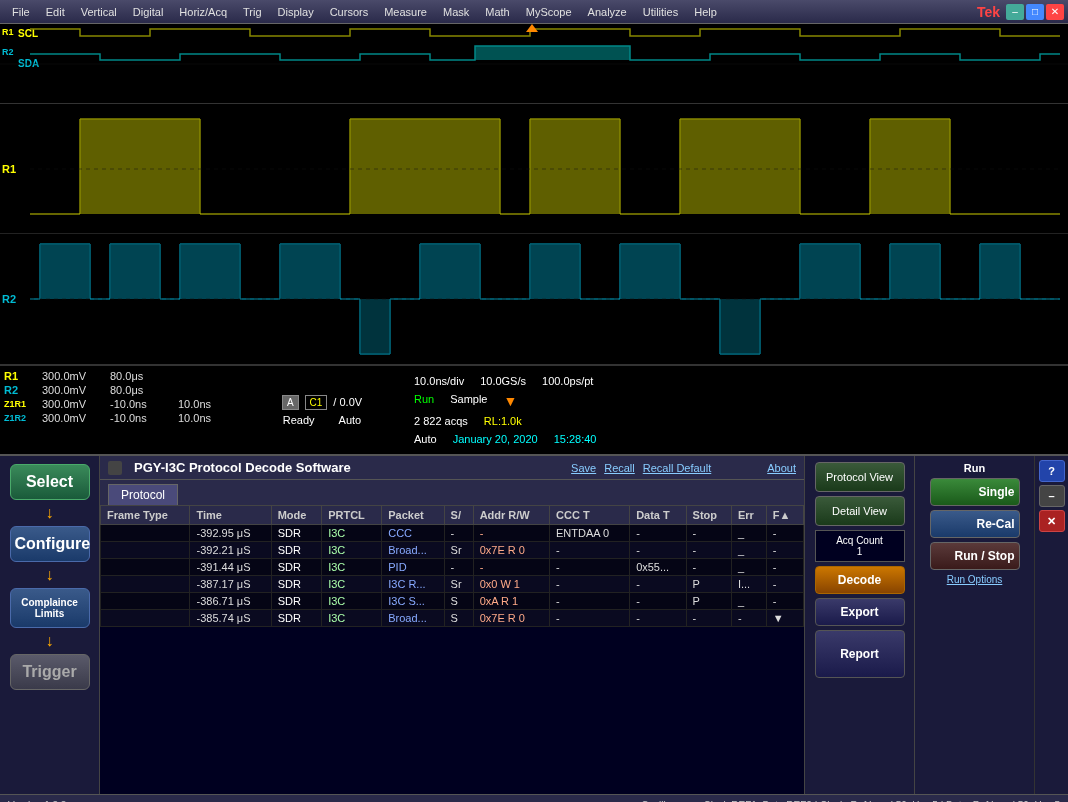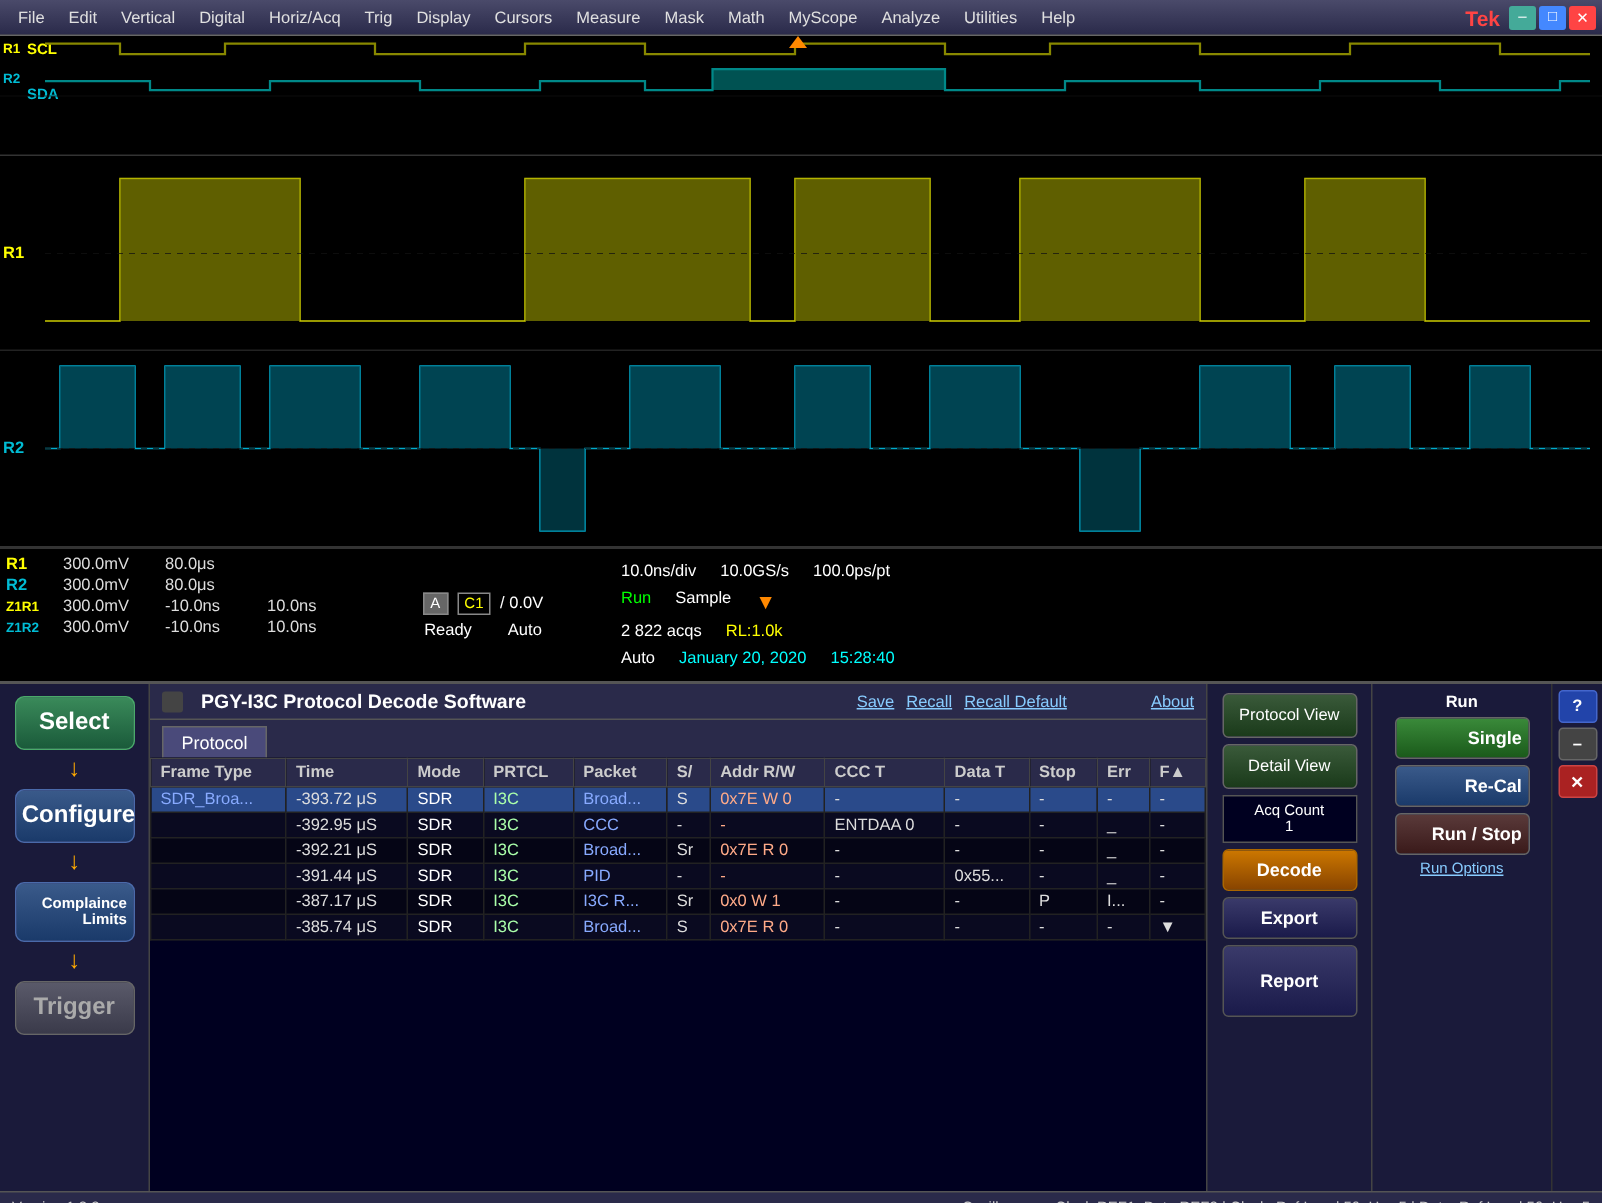--- a/index.html
+++ b/index.html
@@ -630,21 +630,21 @@
   </div>
 </div>
 
 <div id="protocol-panel">
 
   <div id="left-sidebar">
     <div class="sidebar-btn btn-select">Select</div>
     <div class="sidebar-arrow">↓</div>
     <div class="sidebar-btn btn-configure">Configure</div>
     <div class="sidebar-arrow">↓</div>
-    <div class="sidebar-btn btn-compliance" style="white-space:pre-line;text-align:right;">Complaince
+    <div class="sidebar-btn btn-compliance" style="white-space:pre-line;">Complaince
 Limits</div>
     <div class="sidebar-arrow">↓</div>
     <div class="sidebar-btn btn-trigger">Trigger</div>
   </div>
 
   <div id="table-area">
 
     <div id="panel-header">
       <span class="panel-icon"></span>
       <span class="panel-title">PGY-I3C Protocol Decode Software</span>
@@ -672,34 +672,20 @@
             <th>S/</th>
             <th>Addr R/W</th>
             <th>CCC T</th>
             <th>Data T</th>
             <th>Stop</th>
             <th>Err</th>
             <th>F▲</th>
           </tr>
         </thead>
         <tbody id="table-body">
-        <tr class="selected">
-              <td class="col-frame">SDR_Broa...</td>
-              <td>-393.72 μS</td>
-              <td class="col-mode-sdr">SDR</td>
-              <td class="col-prtcl-i3c">I3C</td>
-              <td class="col-packet-broad">Broad...</td>
-              <td>S</td>
-              <td class="col-addr">0x7E W 0</td>
-              <td>-</td>
-              <td>-</td>
-              <td>-</td>
-              <td>-</td>
-              <td>-</td>
-            </tr>
             <tr>
               <td class="col-frame"></td>
               <td>-392.95 μS</td>
               <td class="col-mode-sdr">SDR</td>
               <td class="col-prtcl-i3c">I3C</td>
               <td class="col-packet-broad">CCC</td>
               <td>-</td>
               <td class="col-addr">-</td>
               <td>ENTDAA 0</td>
               <td>-</td>
@@ -744,20 +730,34 @@
               <td>Sr</td>
               <td class="col-addr">0x0 W 1</td>
               <td>-</td>
               <td>-</td>
               <td>P</td>
               <td>I...</td>
               <td>-</td>
             </tr>
             <tr>
               <td class="col-frame"></td>
+              <td>-386.71 μS</td>
+              <td class="col-mode-sdr">SDR</td>
+              <td class="col-prtcl-i3c">I3C</td>
+              <td class="col-packet-broad">I3C S...</td>
+              <td>S</td>
+              <td class="col-addr">0xA R 1</td>
+              <td>-</td>
+              <td>-</td>
+              <td>P</td>
+              <td>_</td>
+              <td>-</td>
+            </tr>
+            <tr>
+              <td class="col-frame"></td>
               <td>-385.74 μS</td>
               <td class="col-mode-sdr">SDR</td>
               <td class="col-prtcl-i3c">I3C</td>
               <td class="col-packet-broad">Broad...</td>
               <td>S</td>
               <td class="col-addr">0x7E R 0</td>
               <td>-</td>
               <td>-</td>
               <td>-</td>
               <td>-</td>

